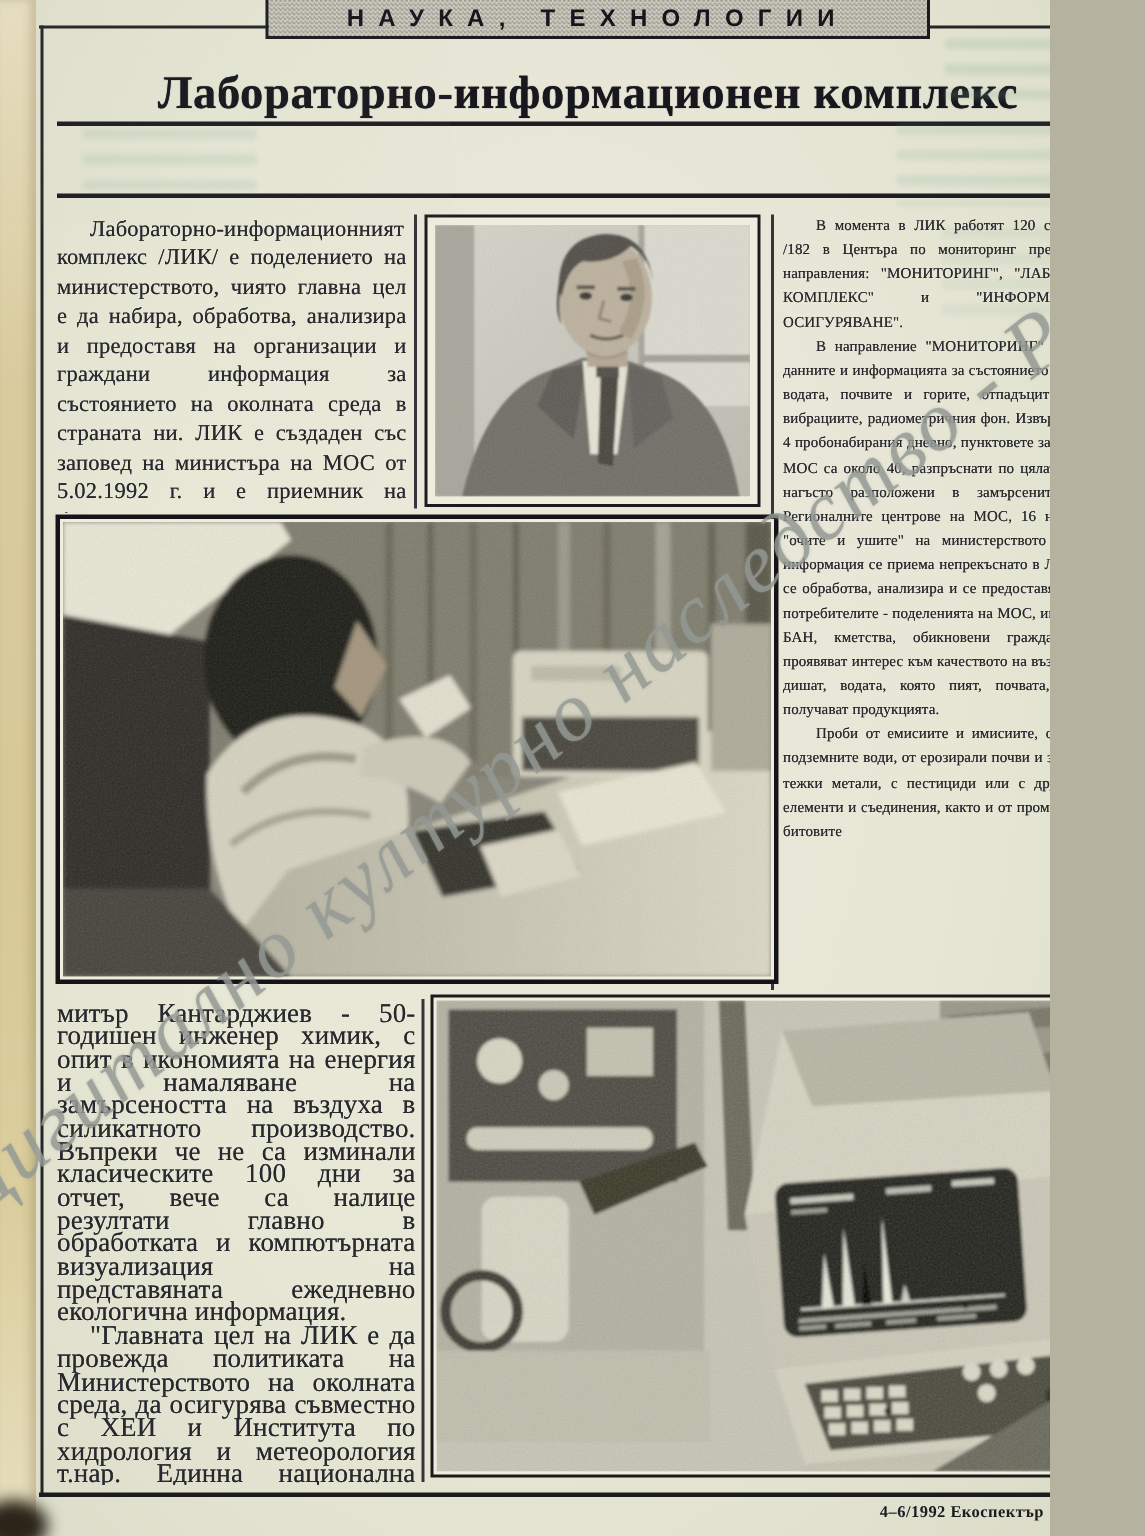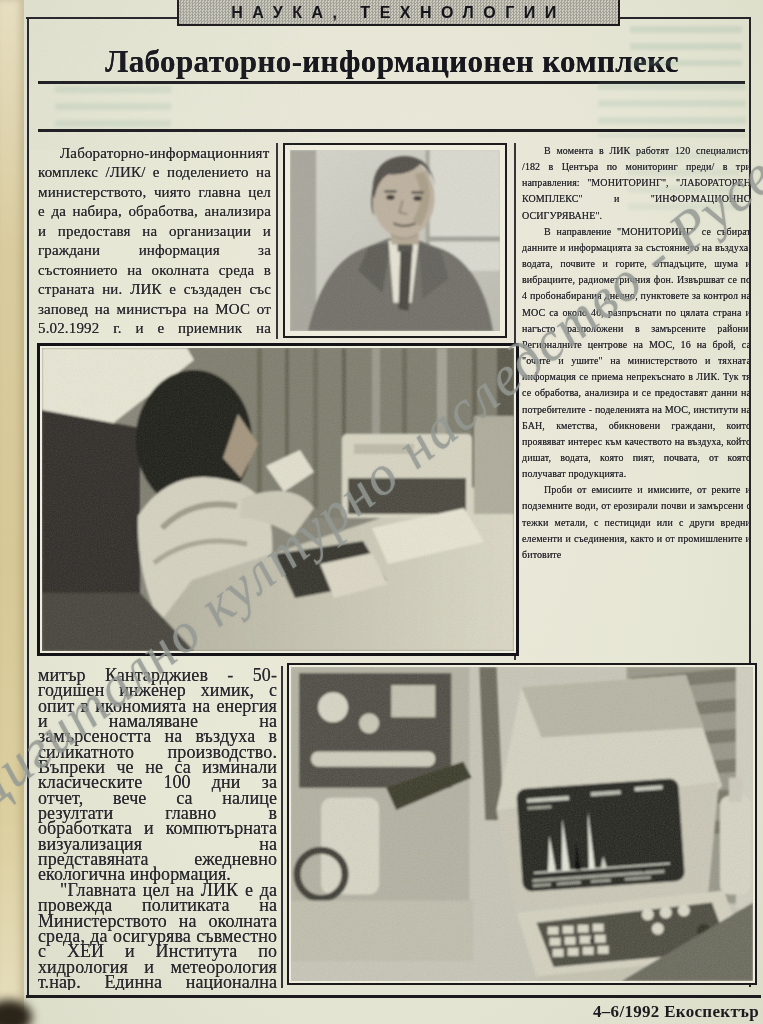--- a/index.html
+++ b/index.html
@@ -1,16 +1,16 @@
 <!DOCTYPE html>
 <html><head>
 <meta charset="utf-8">
 <style>
   html,body{margin:0;padding:0;background:#b5b2a0;}
-  .page{position:relative;width:763px;height:1024px;overflow:hidden;
+  .page{position:relative;width:700px;height:1024px;overflow:hidden;
     background:
       radial-gradient(ellipse at 60% 30%, rgba(238,228,220,.35), rgba(0,0,0,0) 55%),
       radial-gradient(ellipse at 50% 45%, #ebead9 0%, #e6e7d5 55%, #dcddc9 100%);
     font-family:"Liberation Serif", serif; color:#26262c;}
   .edge-strip{position:absolute;left:0;top:0;width:24px;height:1024px;
     background:linear-gradient(180deg,#e7dfc0 0%,#d9cb9e 25%,#d7c897 55%,#dccf9f 80%,#e6debf 100%);
     box-shadow:inset -4px 0 6px rgba(120,100,60,.25);}
   .frame{position:absolute;background:#26262a;}
   .f-top{left:26px;top:17px;width:723px;height:2px;}
   .f-left{left:27px;top:17px;width:2px;height:981px;}
@@ -40,21 +40,21 @@
   .vrule{position:absolute;width:1.6px;background:#34343a;}
   .v1{left:276px;top:143px;height:196px;}
   .v2{left:514px;top:143px;height:517px;}
   .v3{left:281px;top:666px;height:322px;}
   figure.photo{position:absolute;margin:0;box-sizing:border-box;background:#efedde;z-index:3;}
   .ph-portrait{left:283px;top:143px;width:224px;height:195px;border:2.5px solid #1c1c1e;padding:5px;}
   .ph-mid{left:37px;top:343px;width:482px;height:313px;border:3px solid #141418;padding:2px;}
   .ph-lab{left:287px;top:663px;width:470px;height:322px;border:2.5px solid #1a1a1c;padding:2px;}
   figure.photo svg{display:block;width:100%;height:100%;}
   .bottom-rule{position:absolute;left:26px;top:995px;width:735px;height:3px;background:#1c1c1e;}
-  .footer{position:absolute;right:4px;top:1002px;font-size:17px;font-weight:bold;color:#1b1b20;letter-spacing:.3px;}
+  .footer{position:absolute;right:4px;top:1002px;font-size:11px;font-weight:bold;color:#1b1b20;letter-spacing:.3px;}
   .watermark{position:absolute;left:-14px;top:762px;width:1120px;z-index:9;
     transform:rotate(-38.5deg);transform-origin:0% 80%;
     font-style:italic;font-size:56px;letter-spacing:2px;white-space:nowrap;
     color:rgba(148,152,147,.78);text-shadow:0 0 2px rgba(150,154,150,.4);
     pointer-events:none;}
   .ghost{position:absolute;z-index:1;opacity:.17;filter:blur(1.6px);
     background:repeating-linear-gradient(180deg, #7ea894 0 7px, rgba(0,0,0,0) 7px 17px);}
   .g1{left:55px;top:86px;width:116px;height:50px;}
   .g2{left:598px;top:83px;width:148px;height:54px;}
   .g3{left:630px;top:26px;width:112px;height:40px;opacity:.2;}

